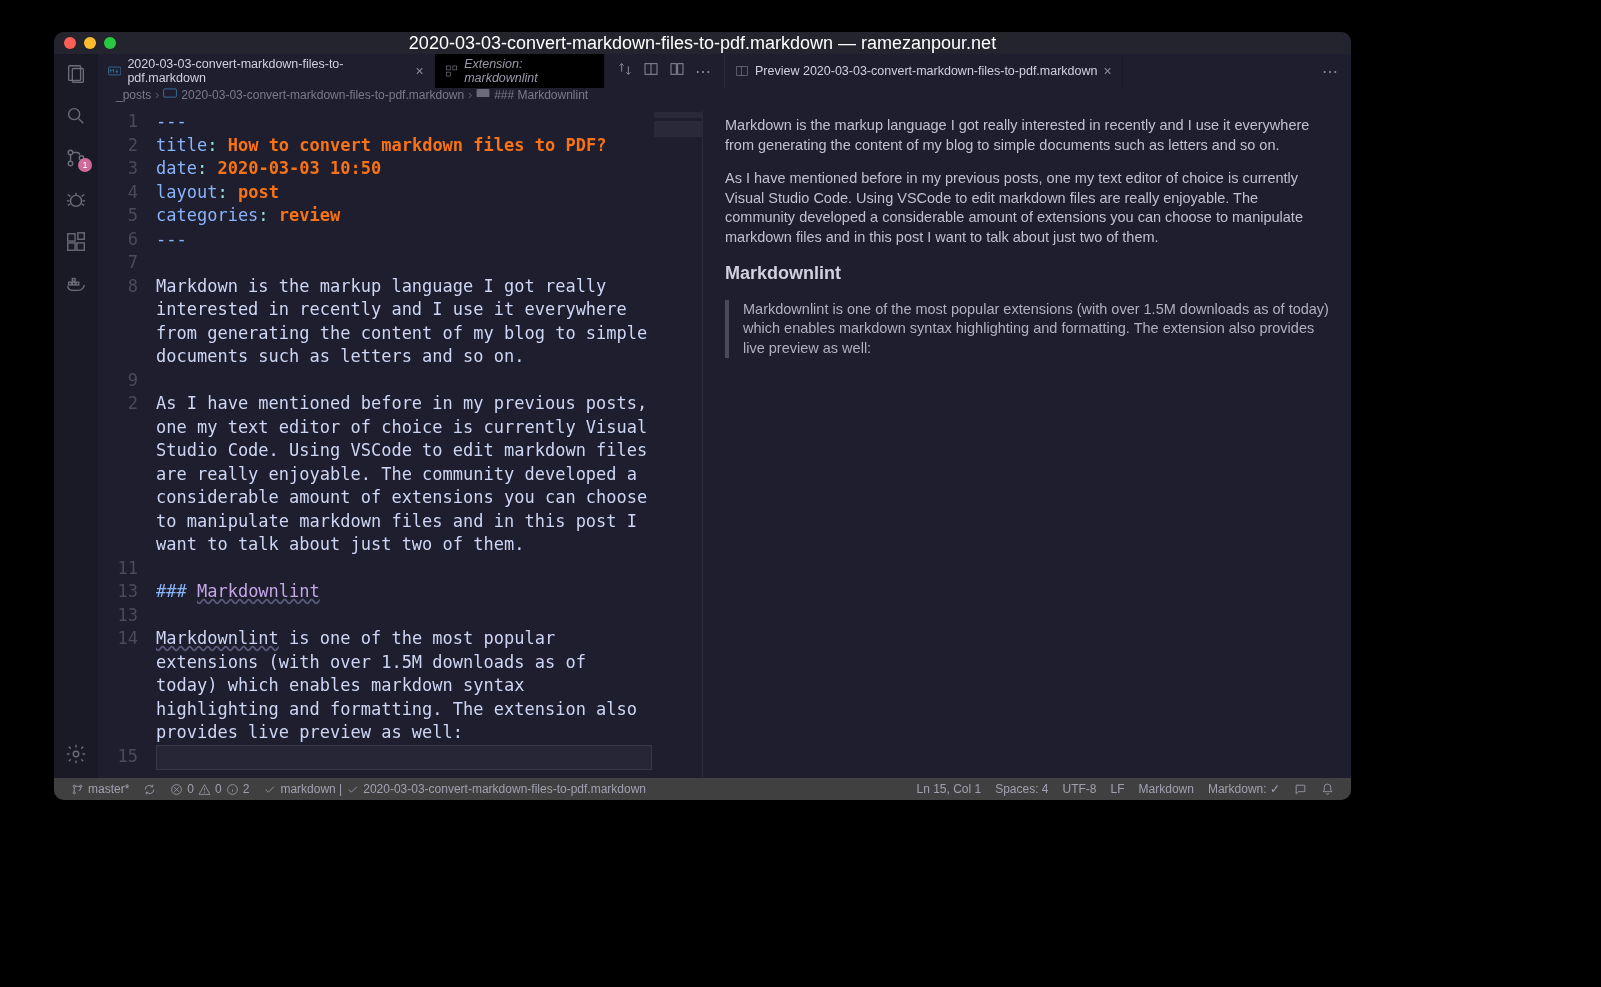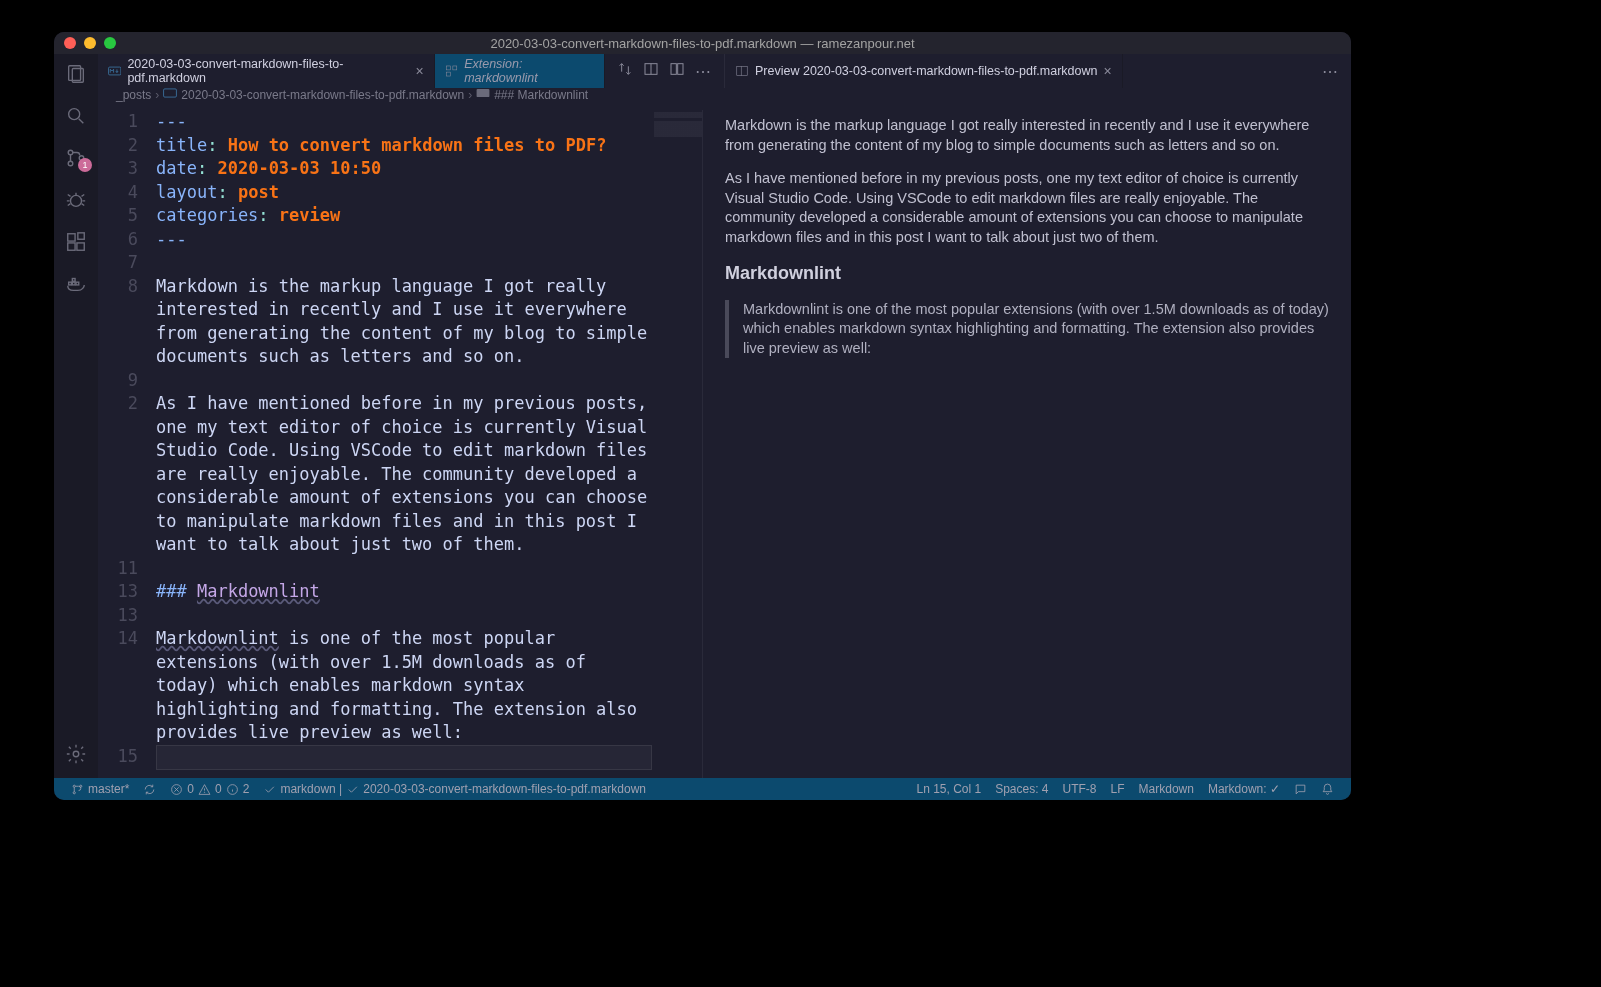--- a/index.html
+++ b/index.html
@@ -4,32 +4,32 @@
 <style>
 * { margin: 0; padding: 0; box-sizing: border-box; }
 body { background: #000; font-family: -apple-system, BlinkMacSystemFont, 'Segoe UI', sans-serif; width: 1601px; height: 987px; overflow: hidden; }
 .window { position: absolute; left: 54px; top: 32px; width: 1297px; height: 768px; background: #1e1e2e; border-radius: 10px; overflow: hidden; display: flex; flex-direction: column; box-shadow: 0 10px 40px rgba(0,0,0,0.5); }
 .titlebar { height: 22px; background: #24242e; display: flex; align-items: center; padding: 0 10px; position: relative; }
 .traffic { display: flex; gap: 8px; }
 .dot { width: 12px; height: 12px; border-radius: 50%; }
 .dot.red { background: #ff5f57; }
 .dot.yellow { background: #febc2e; }
 .dot.green { background: #28c840; }
-.window-title { position: absolute; left: 0; right: 0; text-align: center; font-size: 13px; color: #a3a3a3; pointer-events: none; }
+.window-title { position: absolute; left: 0; right: 0; text-align: center; font-size: 18px; color: #ffffff; pointer-events: none; }
 .body { flex: 1; display: flex; overflow: hidden; }
 .activitybar { width: 44px; background: #1a1a26; display: flex; flex-direction: column; align-items: center; padding-top: 8px; gap: 18px; }
 .activity-icon { width: 24px; height: 24px; display: flex; align-items: center; justify-content: center; color: #6b6b7a; cursor: pointer; position: relative; }
 .activity-icon svg { width: 22px; height: 22px; stroke: currentColor; fill: none; stroke-width: 1.5; }
 .activity-icon .badge { position: absolute; bottom: -2px; right: -4px; background: #cc6b99; color: #fff; font-size: 9px; min-width: 14px; height: 14px; border-radius: 7px; display: flex; align-items: center; justify-content: center; padding: 0 3px; }
 .activity-bottom { margin-top: auto; margin-bottom: 12px; }
 .main { flex: 1; display: flex; flex-direction: column; overflow: hidden; }
 .tabs-row { display: flex; height: 34px; }
 .tabs-left { display: flex; flex: 1; border-right: 1px solid #2a2a3a; position: relative; }
 .tabs-right { display: flex; flex: 1; position: relative; }
-.tab { display: flex; align-items: center; padding: 0 10px; gap: 6px; font-size: 12.5px; color: #9a9aac; background: #0c4a6e; cursor: pointer; border-right: 1px solid #1a1a26; }
+.tab { display: flex; align-items: center; padding: 0 10px; gap: 6px; font-size: 12.5px; color: #9a9aac; background: #000000; cursor: pointer; border-right: 1px solid #1a1a26; }
 .tab.active { background: #1e1e2e; color: #d0d0e0; }
 .tab .close { color: #8a8a9a; font-size: 14px; cursor: pointer; }
 .tab .md-icon { width: 14px; height: 14px; }
 .tab-actions { margin-left: auto; display: flex; align-items: center; gap: 10px; padding: 0 12px; color: #8a8a9a; }
 .tab-actions svg { width: 16px; height: 16px; stroke: currentColor; fill: none; stroke-width: 1.5; }
 .tab-actions .more { font-size: 16px; letter-spacing: 1px; }
 .breadcrumbs { height: 22px; display: flex; align-items: flex-start; padding: 0 18px; font-size: 12px; color: #7a7a8a; gap: 4px; }
 .bc-sep { color: #5a5a6a; }
 .split { flex: 1; display: flex; overflow: hidden; }
 .editor { flex: 1; display: flex; position: relative; font-family: 'SF Mono', Menlo, Monaco, monospace; font-size: 17px; border-right: 1px solid #2a2a3a; }
@@ -44,21 +44,21 @@
 .tok-dash { color: #89b4fa; }
 .tok-hash { color: #89b4fa; }
 .tok-head { color: #c4a7e7; text-decoration: underline; text-decoration-style: wavy; text-decoration-color: #5a5a7a; }
 .tok-link { text-decoration: underline; text-decoration-style: wavy; text-decoration-color: #5a5a7a; }
 .cursor-line { background: rgba(255,255,255,0.04); border: 1px solid rgba(255,255,255,0.08); }
 .minimap { position: absolute; right: 0; top: 2px; width: 48px; height: 50px; background: linear-gradient(#3a3a4a 12%, transparent 12%, transparent 18%, #3a3a4a 18%, #3a3a4a 50%, transparent 50%); opacity: 0.4; }
 .preview { flex: 1; padding: 6px 22px; color: #c0c0d0; font-size: 14.5px; line-height: 1.35; overflow: auto; }
 .preview p { margin-bottom: 14px; }
 .preview h3 { font-size: 18px; font-weight: 600; margin: 10px 0 14px; color: #d0d0de; }
 .preview blockquote { border-left: 4px solid #4a4a5a; padding-left: 14px; color: #b0b0c0; }
-.statusbar { height: 22px; background: #0c4a6e; display: flex; align-items: center; font-size: 12px; color: #a0a0b0; padding: 0 10px; }
+.statusbar { height: 22px; background: #404040; display: flex; align-items: center; font-size: 12px; color: #a0a0b0; padding: 0 10px; }
 .statusbar .item { display: flex; align-items: center; gap: 4px; padding: 0 7px; cursor: pointer; }
 .statusbar svg { width: 13px; height: 13px; stroke: currentColor; fill: none; stroke-width: 1.5; }
 .statusbar .right { margin-left: auto; display: flex; }
 .italic { font-style: italic; }
 </style>
 </head>
 <body>
 
 <div class="window">
   <div class="titlebar">

